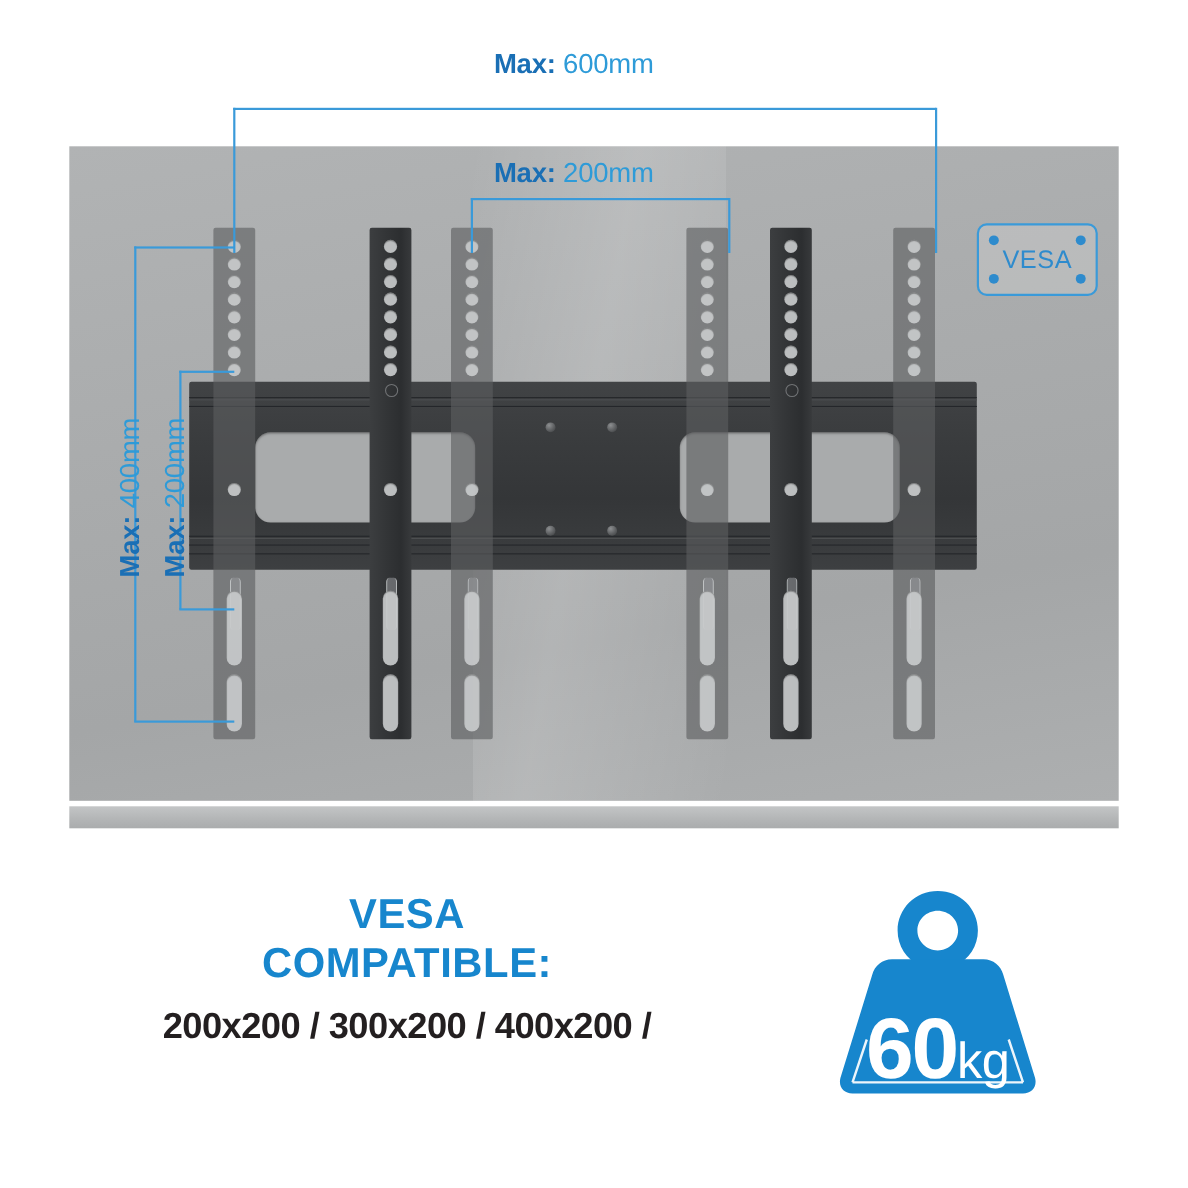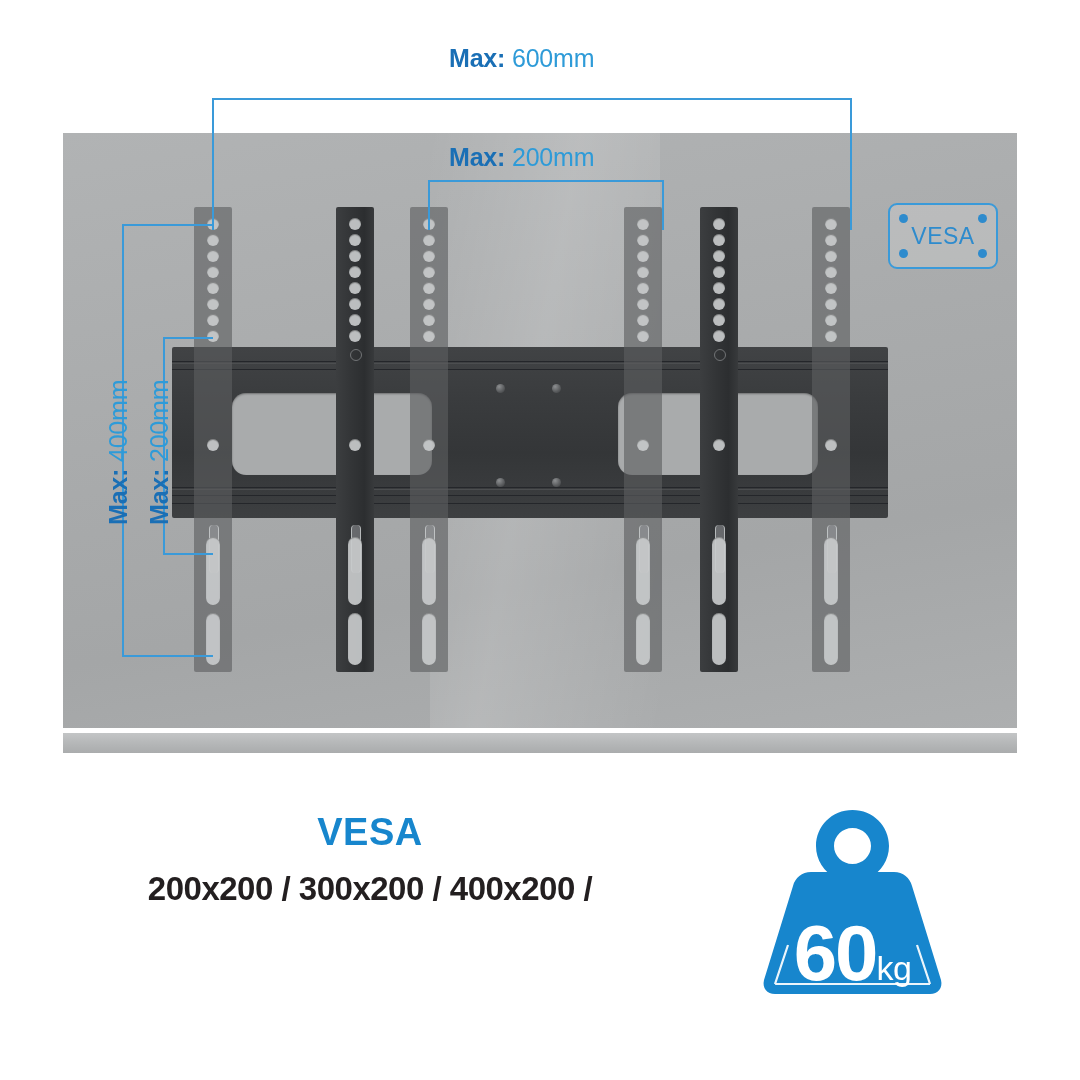--- a/index.html
+++ b/index.html
@@ -240,21 +240,21 @@
     z-index: 4;
     pointer-events: none;
   }
   .weight-text .num {
     font-weight: bold;
     font-size: 78px;
     letter-spacing: -2px;
     vertical-align: baseline;
   }
   .weight-text .unit {
-    font-size: 34px;
+    font-size: 46px;
     letter-spacing: -0.5px;
     vertical-align: baseline;
   }
 </style>
 </head>
 <body>
 
 <div id="root">
 
   <div id="stage">
@@ -413,20 +413,21 @@
       <span class="v">200mm</span>
     </div>
 
   </div>
 
   <div id="bottom">
 
     <div class="vesa-block">
       <div class="vesa-heading">
         <div>VESA</div>
+        <div>COMPATIBLE:</div>
       </div>
       <div class="vesa-sizes">
         <div>200x200 / 300x200 / 400x200 /</div>
       </div>
     </div>
 
     <div class="weight-wrap">
       <svg viewBox="0 0 215 200" width="215" height="200">
 
         <path d="M107.5 8 C 87 8 71 24 71 44 C 71 58 79 70 91 76 L 124 76 C 136 70 144 58 144 44 C 144 24 128 8 107.5 8 Z

